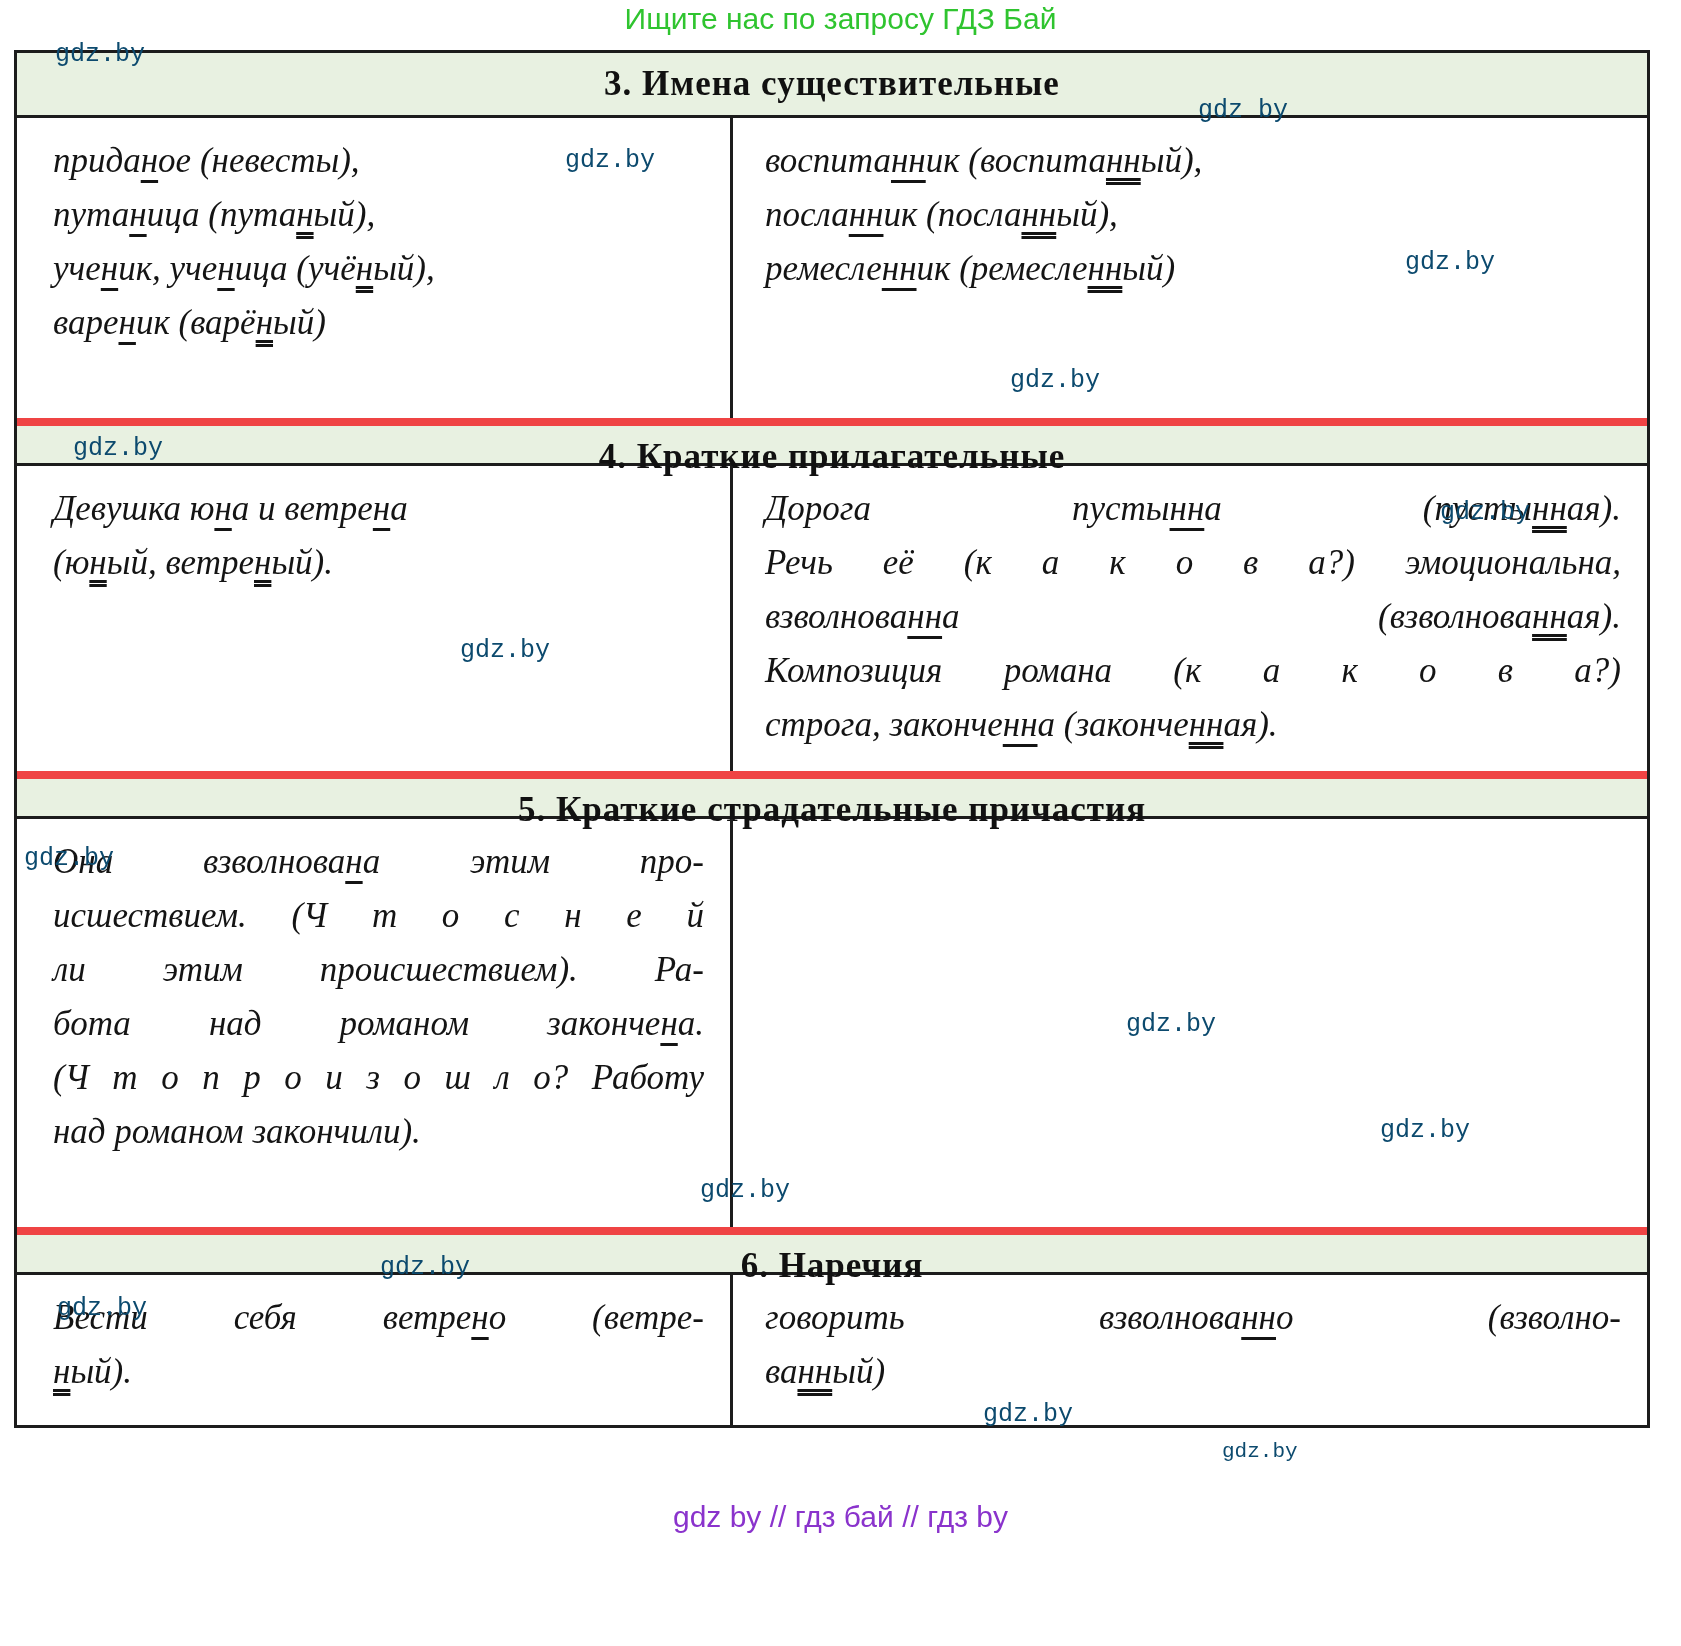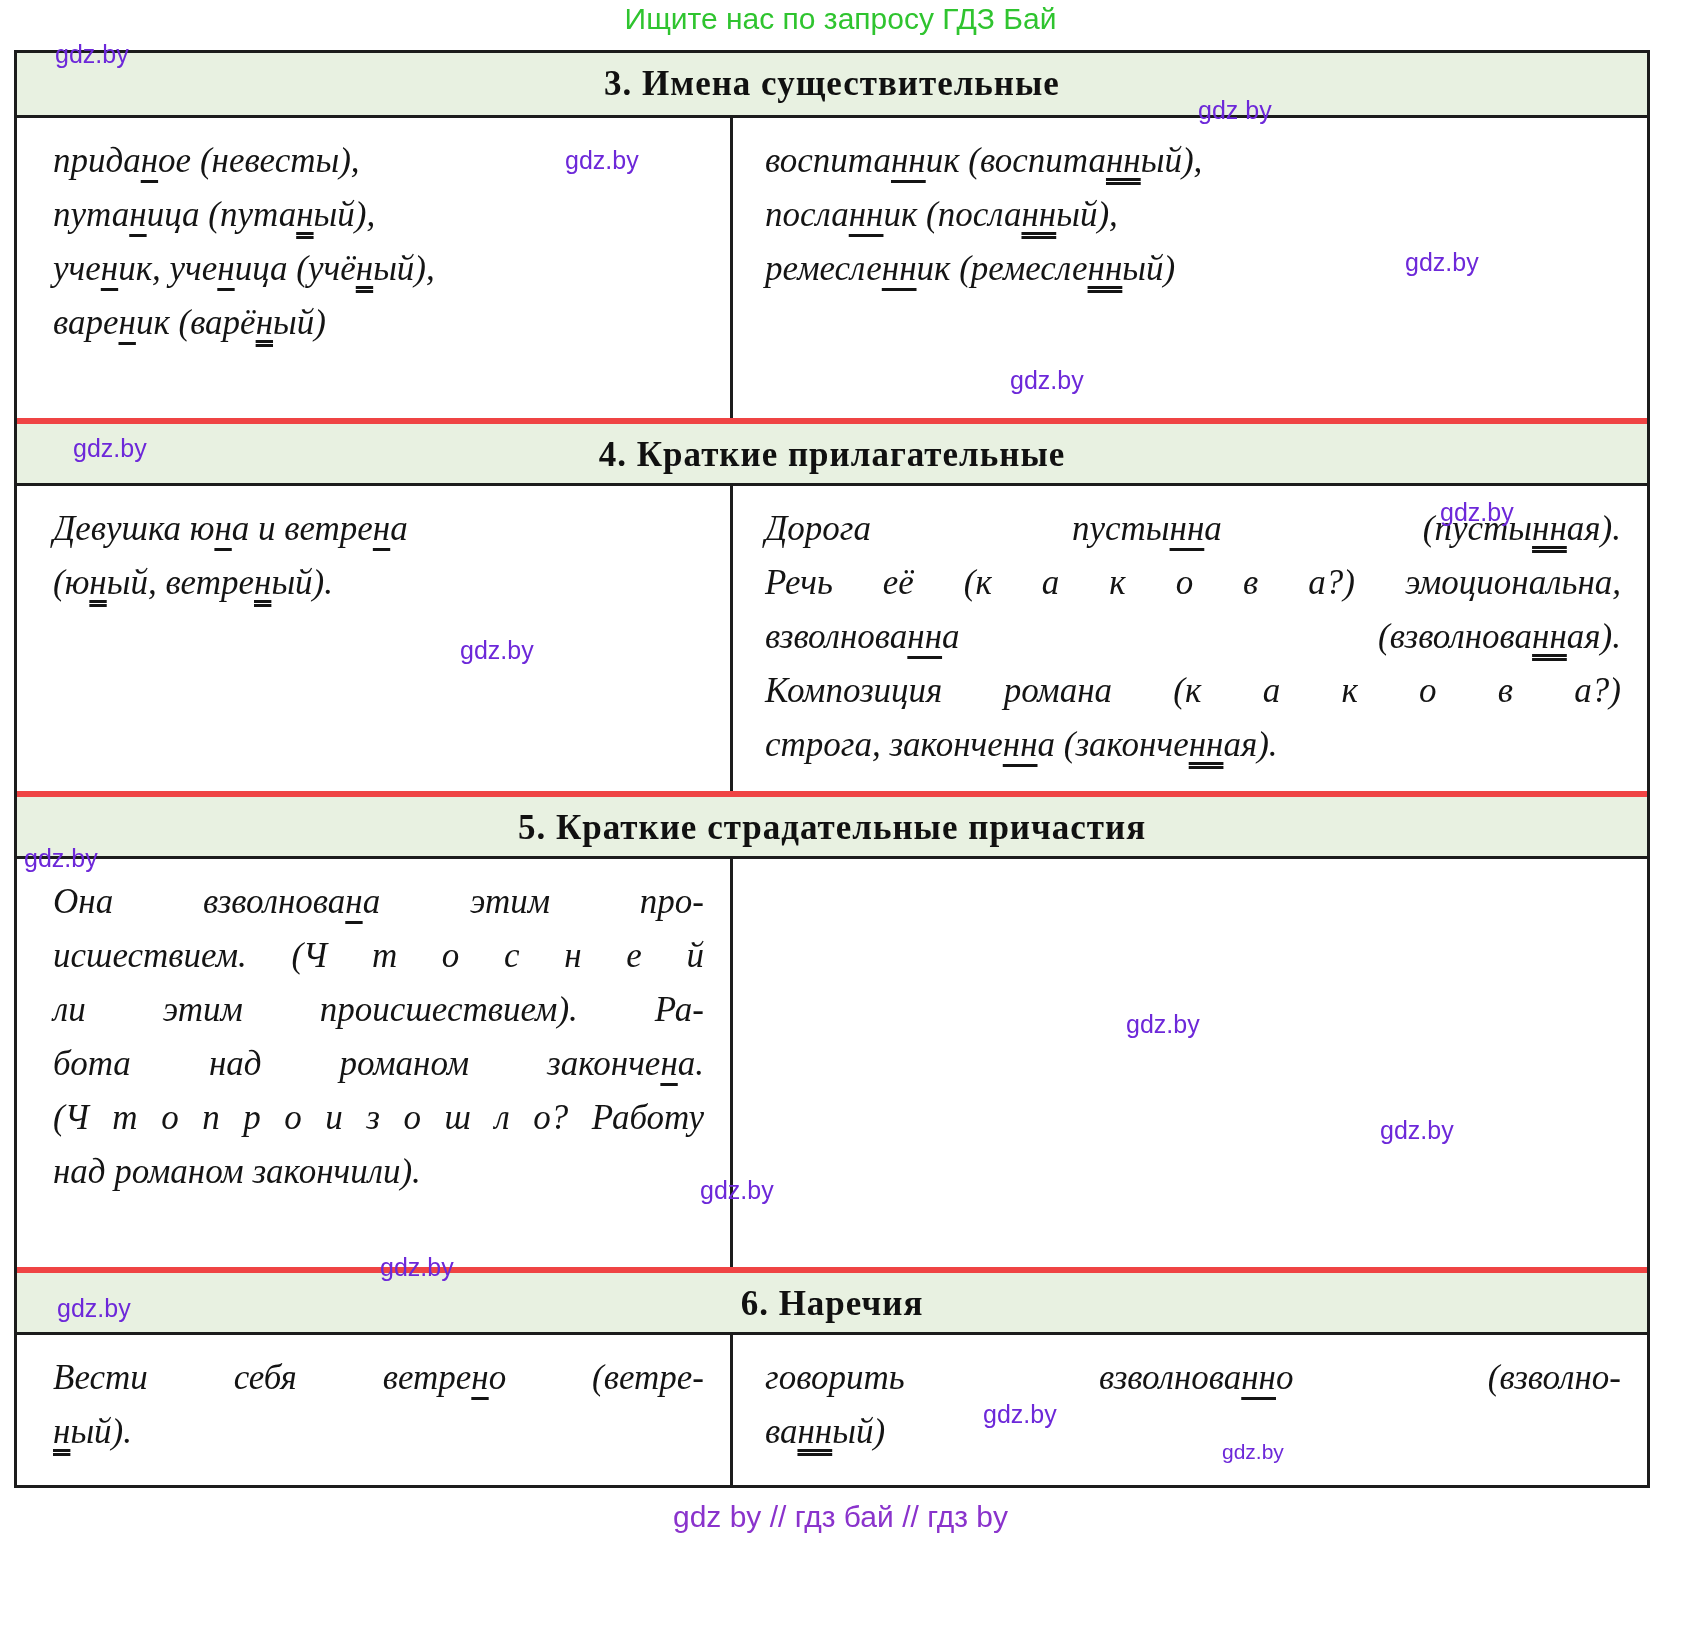--- a/index.html
+++ b/index.html
@@ -18,23 +18,23 @@
     font-family: "Liberation Sans", sans-serif;
     font-size: 30px;
   }
   .grammar-table {
     position: absolute; left: 14px; top: 50px; width: 1636px;
     border: 3px solid #1c1c1c;
     background: #ffffff;
   }
   .sec-header {
     background: #e8f1e1;
-    border-top: 6px solid #ef4444;
+    border-top: 8px solid #ef4444;
     border-bottom: 3px solid #1c1c1c;
-    height: 68px; line-height: 62px;
+    height: 48px; line-height: 62px;
     text-align: center;
     font-weight: bold;
     font-size: 35px;
     letter-spacing: 1px;
     color: #111;
   }
   section:first-of-type .sec-header { border-top: none; height: 65px; }
   .row { display: flex; align-items: stretch; }
   .row.r3 { min-height: 300px; }
   .row.r4 { min-height: 305px; }
@@ -58,22 +58,22 @@
     text-underline-offset: 8px;
   }
   .u2 {
     text-decoration: underline;
     text-decoration-style: double;
     text-decoration-thickness: 2.5px;
     text-underline-offset: 6px;
   }
   .wm {
     position: absolute;
-    color: #6d28d9;
-    font-family: Liberation Sans, sans-serif;
+    color: #0c4a6e;
+    font-family: Liberation Mono, monospace;
     font-size: 25px;
     white-space: nowrap;
   }
   .footer {
     position: absolute; top: 1500px; left: 0; width: 100%;
     text-align: center;
     color: #8a33cc;
     font-family: "Liberation Sans", sans-serif;
     font-size: 30px;
   }

